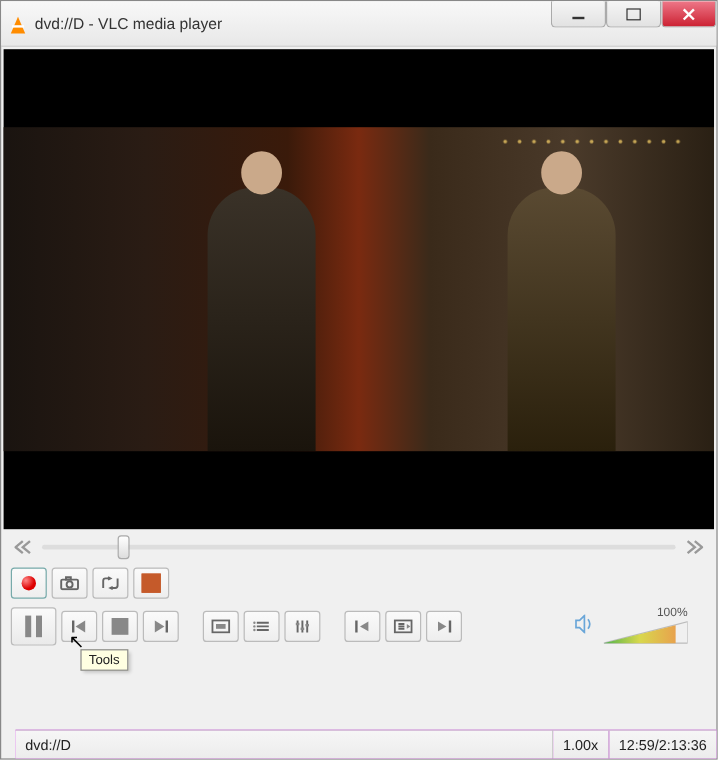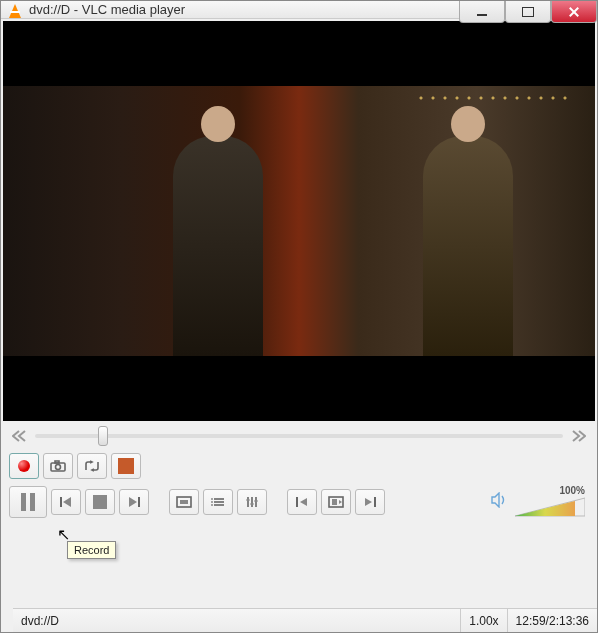--- a/index.html
+++ b/index.html
@@ -1,18 +1,18 @@
 <!DOCTYPE html>
 <html><head>
 <meta charset="utf-8">
 <style>
 * { box-sizing: border-box; margin: 0; padding: 0; }
 body { font-family: "Segoe UI", Tahoma, sans-serif; font-size: 12px; background: #fff; width: 600px; height: 635px; overflow: hidden; }
 .window { border: 1px solid #888; width: 598px; height: 633px; background: #f0f0f0; position: relative; }
-.titlebar { height: 18px; background: linear-gradient(#f8f8f8, #e8e8e8); border-bottom: 1px solid #ccc; display: flex; align-items: center; padding: 0 0 0 6px; }
+.titlebar { height: 38px; background: linear-gradient(#f8f8f8, #e8e8e8); border-bottom: 1px solid #ccc; display: flex; align-items: center; padding: 0 0 0 6px; }
 .titlebar .app-icon { width: 16px; height: 16px; margin-right: 6px; position: relative; }
 .cone { position: absolute; left: 2px; bottom: 0; width: 0; height: 0; border-left: 6px solid transparent; border-right: 6px solid transparent; border-bottom: 14px solid #ff8c00; }
 .cone-band { position: absolute; left: 3px; bottom: 5px; width: 10px; height: 2px; background: #fff; }
 .title-text { flex: 1; color: #333; font-size: 13px; }
 .win-controls { display: flex; height: 100%; }
 .win-btn { width: 46px; height: 22px; border: 1px solid #aaa; border-top: none; background: linear-gradient(#f5f5f5,#e2e2e2); border-radius: 0 0 4px 4px; margin-right: 0; display:flex; align-items:center; justify-content:center; font-size:11px; color:#333; position:relative; }
 .win-btn.min::before { content:""; width:10px; height:2px; background:#333; position:absolute; bottom:6px; }
 .win-btn.max::before { content:""; width:10px; height:8px; border:1px solid #333; position:absolute; }
 .win-btn.close { background: linear-gradient(#e78, #c23); color:#fff; }
 .win-btn.close::before, .win-btn.close::after { content:""; position:absolute; width:12px; height:2px; background:#fff; }
@@ -31,21 +31,21 @@
 .seek-btn { width:20px; height:18px; display:flex; align-items:center; justify-content:center; color:#888; font-size:13px; }
 .seek-track { flex:1; height:10px; position:relative; display:flex; align-items:center; }
 .seek-line { position:absolute; left:0; right:0; height:4px; background:#ddd; border-radius:2px; top:3px; }
 .seek-thumb { position:absolute; left:12%; width:10px; height:20px; background:linear-gradient(#fff,#ddd); border:1px solid #aaa; border-radius:3px; top:-5px; }
 .adv-row { display:flex; align-items:center; padding: 2px 8px; gap:2px; }
 .tbtn { width:30px; height:26px; border:1px solid #bbb; background:linear-gradient(#fafafa,#eee); border-radius:3px; display:flex; align-items:center; justify-content:center; margin-right:2px; font-size:12px; color:#555; position:relative; }
 .tbtn.rec-on { border-color:#7aa; }
 .rec-dot { width:12px; height:12px; border-radius:50%; background: radial-gradient(circle at 30% 30%, #ff8888, #dd0000 60%); }
 .tbtn svg { stroke:#666; fill:none; stroke-width:1.6; }
 .film-strip { width:16px; height:16px; border:2px solid #c55a2a; border-left-width:4px; border-right-width:4px; background:#c55a2a; }
-.controls-row { display:flex; align-items:center; padding:4px 12px 4px 8px; gap:4px;font-weight:bold; }
+.controls-row { display:flex; align-items:center; padding:4px 24px 4px 8px; gap:4px; }
 .bigbtn { width:38px; height:32px; border:1px solid #bbb; background:linear-gradient(#fafafa,#eaeaea); border-radius:3px; display:flex; align-items:center; justify-content:center; color:#555; }
 .btn-group { display:flex; gap:2px; }
 .spacer { width: 10px; }
 .pause-bars { display:flex; gap:4px; }
 .pause-bars span { width:5px; height:18px; background:#888; }
 .stop-sq { width:14px; height:14px; background:#888; }
 .vol-area { margin-left:auto; display:flex; align-items:center; gap:6px; }
 .vol-label { font-size:10px; color:#555; }
 .vol-wedge { width:70px; height:22px; position:relative; }
 .vol-wedge svg { width:70px; height:22px; }
@@ -228,16 +228,16 @@
       </div>
     </div>
   </div>
 
   <div class="statusbar">
     <div class="status-cell media">dvd://D</div>
     <div class="status-cell">1.00x</div>
     <div class="status-cell" style="border-right:none">12:59/2:13:36</div>
   </div>
 
-  <div class="tooltip">Record</div>
+  <div class="tooltip">Tools</div>
   <div class="cursor">↖</div>
 
 </div>
 
 </body></html>

